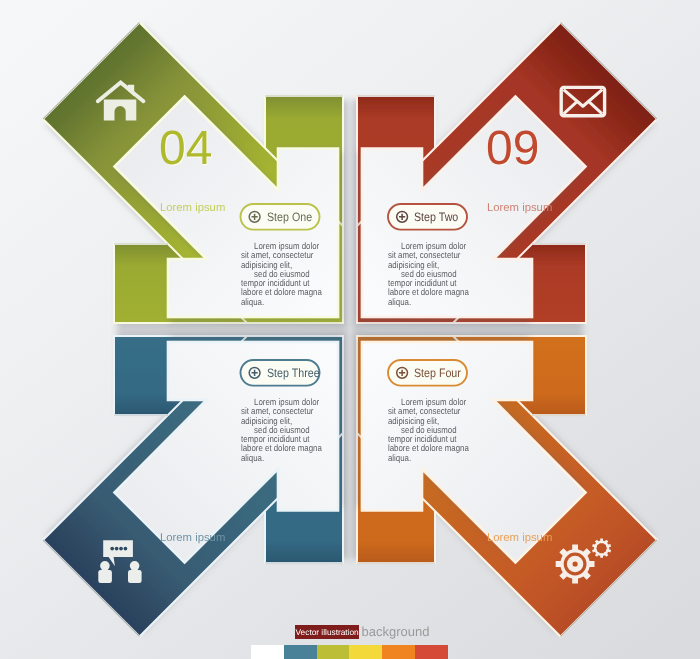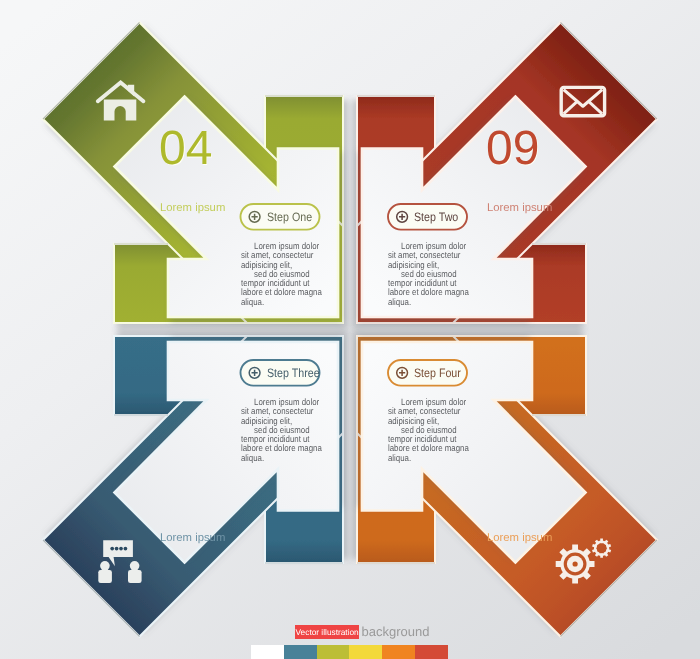--- a/index.html
+++ b/index.html
@@ -12,21 +12,21 @@
   .txtlayer div{position:absolute;white-space:pre;}
   .qtext{position:absolute;left:0;top:0;width:700px;height:659px;}
   .num{font-size:48px;line-height:48px;text-shadow:0.9px 1px 0.6px rgba(255,255,246,0.95);}
   .sub{font-size:11.3px;line-height:12px;margin-top:24px;}
   .bodytxt{font-size:9.2px;line-height:9.3px;color:#595b5f;white-space:pre-line;
            transform:scaleX(0.855);transform-origin:0 0;}
   .steplbl{font-size:12.2px;line-height:13px;transform:scaleX(0.875);transform-origin:0 0;}
   .n1{color:#aeb92c}.n2{color:#c0492f}.n3{color:#3a6e88}.n4{color:#e2781c}
   .s1{color:#c3ce5c}.s2{color:#cf8274}.s3{color:#6f93a6}.s4{color:#eb9f58}
   .footer{position:absolute;left:0;top:0;width:700px;height:659px;}
-  .caphl{position:absolute;left:295px;top:624.8px;width:64.3px;height:14.5px;background:#ef4444;color:#ffffff;
+  .caphl{position:absolute;left:295px;top:624.8px;width:64.3px;height:14.5px;background:#7f1d1d;color:#ffffff;
          font-size:8.3px;line-height:14.5px;text-align:center;white-space:pre;}
   .caprest{position:absolute;left:361.5px;top:624.8px;height:14.5px;color:#9a9a9a;
            font-size:13px;line-height:14.5px;white-space:pre;}
   .swatches{position:absolute;left:251px;top:645.4px;width:197px;height:13.6px;display:flex;}
   .swatches i{display:block;flex:1 1 0;height:100%;}
 </style>
 </head>
 <body>
 
 <div id="stage">

